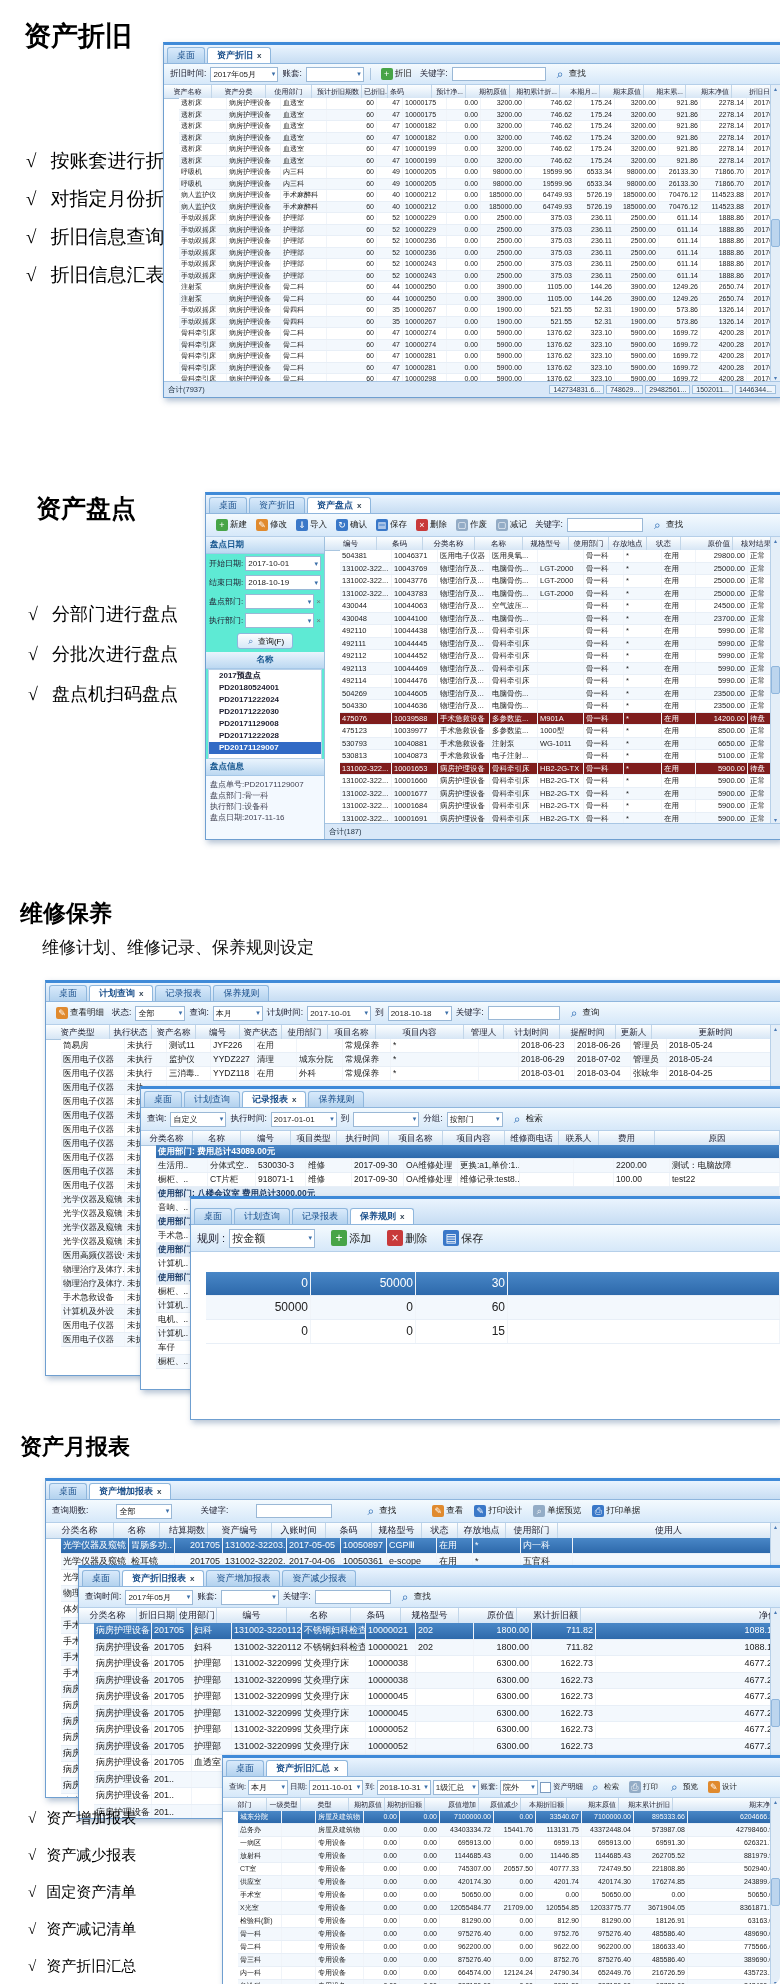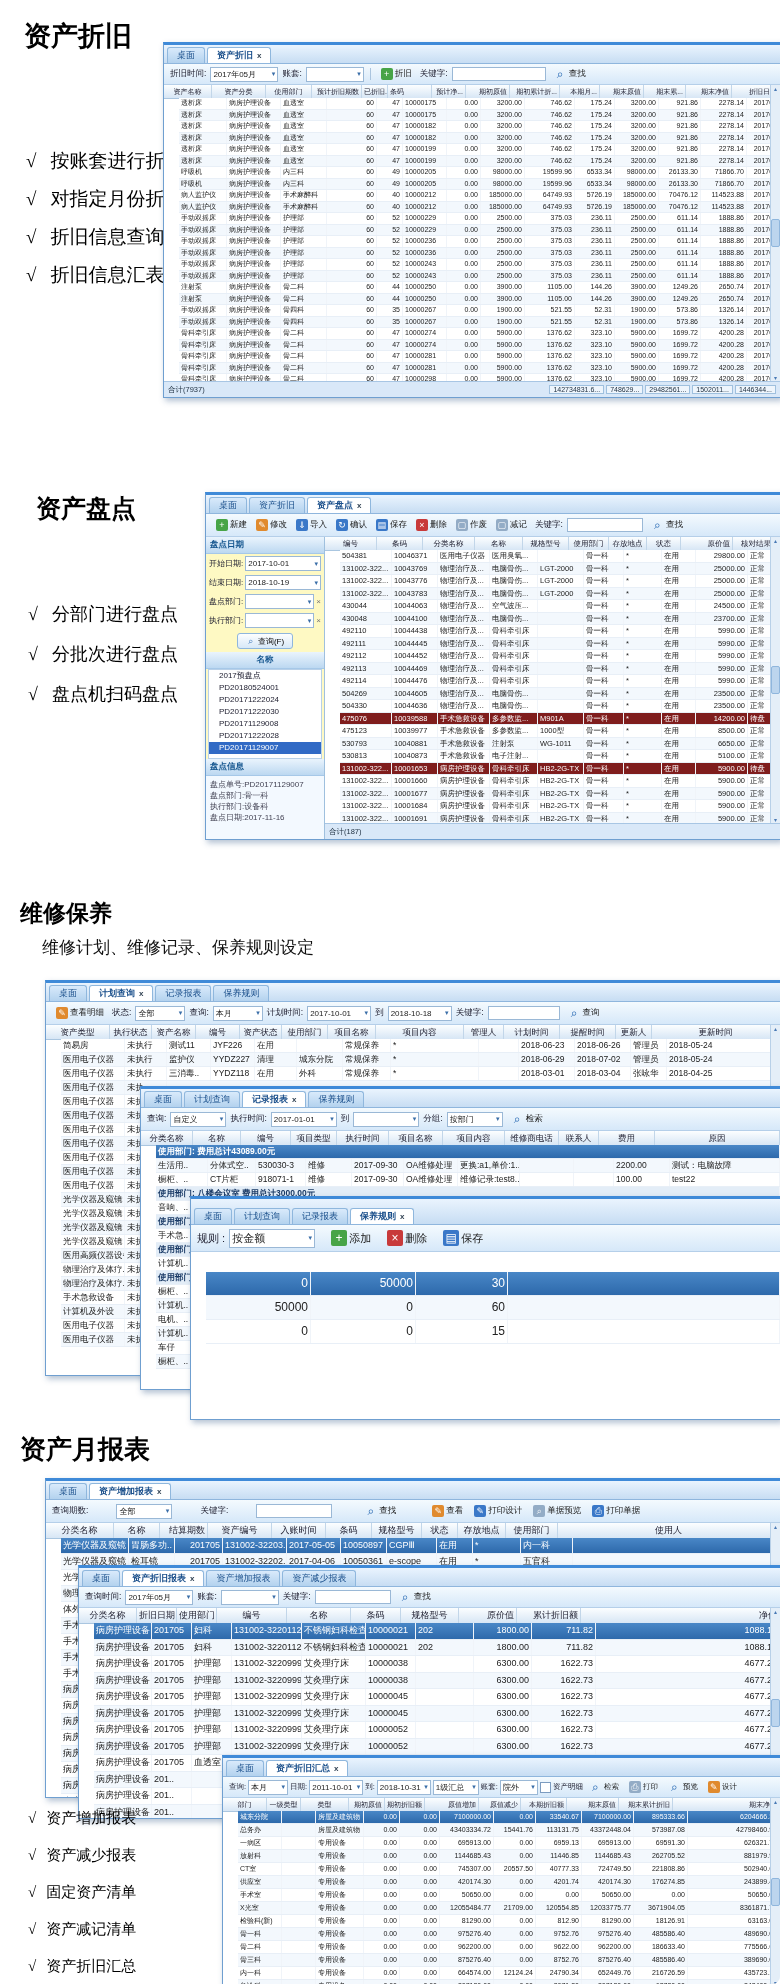--- a/index.html
+++ b/index.html
@@ -66,21 +66,21 @@
   .vscroll .thumb{width:7px;height:26px;background:#bcd5ee;border:1px solid #8fb6dd;border-radius:2px;}
   
   .w1g .td:nth-child(n+4){text-align:right;} .w1g .td:nth-child(6){text-align:left;}
   .w2g .td:nth-child(9){text-align:right;}
   .w5g .td:nth-child(-n+3){text-align:right;}
   .w6g .td:nth-child(3){text-align:right;}
   .w7g .td:nth-child(n+8){text-align:right;}
   .w8g .td:nth-child(n+4){text-align:right;}
   
   .body2{flex:1;display:flex;min-height:0;}
-  .side{flex:0 0 118px;width:118px;border-right:1px solid #9fc0de;background:#fef9c3;
+  .side{flex:0 0 118px;width:118px;border-right:1px solid #9fc0de;background:#5eead4;
         display:flex;flex-direction:column;font-size:8px;justify-content:flex-end;}
   .panel-h{background:linear-gradient(#eaf4fd,#bcd8f1);color:#15568f;padding:2px 4px;
         border-bottom:1px solid #a6c8e8;font-size:8.5px;font-weight:bold;}
   .fld{display:flex;align-items:center;gap:2px;padding:2px 3px;}
   .fld .combo{flex:1;}
   .clear-x{color:#777;font-size:8px;}
   .qbtn{margin:3px auto;border:1px solid #8fb6dd;background:linear-gradient(#fdfefe,#d7e8f8);
         border-radius:3px;padding:1px 8px;font-size:8px;display:flex;align-items:center;gap:2px;}
   .tree{flex:1;background:#fff;border:1px solid #b8d0e8;margin:0 2px;overflow:hidden;}
   .ti{padding:0 2px 0 10px;height:12px;line-height:12px;white-space:nowrap;overflow:hidden;color:#223;}
@@ -687,21 +687,21 @@
               <span></span>
               <span class="arr">▾</span>
             </span>
             <span class="clear-x">×</span>
           </div>
         <div class="qbtn">
             <span class="ico mag" style="width:10px;font-size:9px;">⌕</span>
             <span>查询(F)</span>
           </div>
         <div class="panel-h" style="text-align:center;">名称</div>
-        <div class="tree" style="flex:0 0 88px;">
+        <div class="tree" style="flex:0 0 88px;font-weight:bold;">
             <div class="ti">2017预盘点</div>
             <div class="ti">PD20180524001</div>
             <div class="ti">PD20171222024</div>
             <div class="ti">PD20171222030</div>
             <div class="ti">PD20171129008</div>
             <div class="ti">PD20171222028</div>
             <div class="ti sel">PD20171129007</div>
           </div>
         <div class="panel-h">盘点信息</div>
         <div class="infolines">
@@ -1395,21 +1395,21 @@
           <div class="tr">
             <div class="td">0</div>
             <div class="td">0</div>
             <div class="td">15</div>
             <div class="td"></div>
           </div>
         </div>
     </div>
   </div>
 
-  <div class="sect-title" style="left:20px;top:1432px;font-size:26px;">资产月报表</div>
+  <div class="sect-title" style="left:20px;top:1432px;font-size:22px;">资产月报表</div>
 
   <div class="win" style="left:45px;top:1478px;width:734px;height:316px;z-index:6;">
     <div class="tabs">
         <div class="tab">
           <span>桌面</span>
         </div>
         <div class="tab active">
           <span>资产增加报表</span>
           <span class="tclose">x</span>
         </div>

